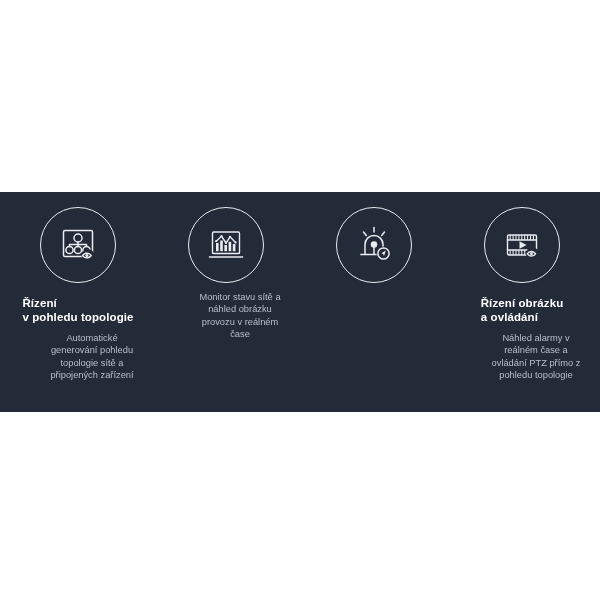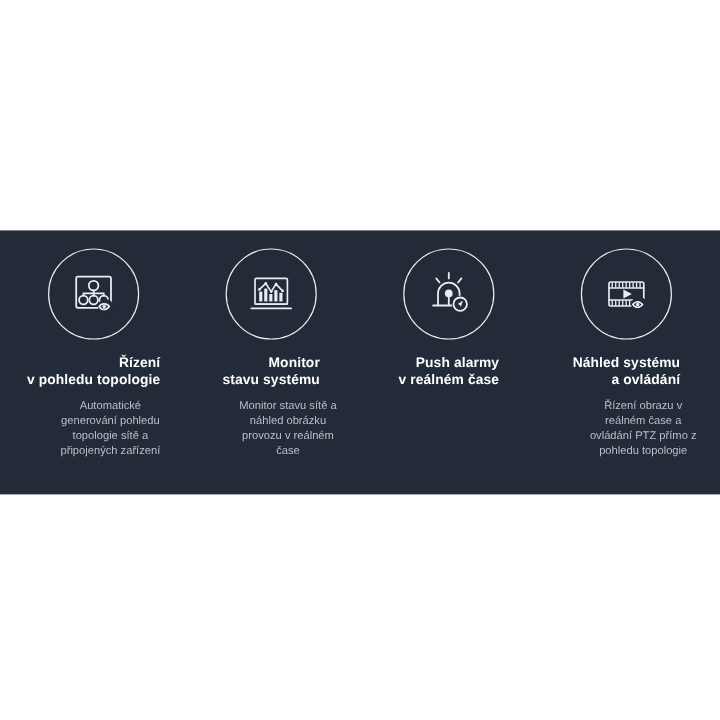--- a/index.html
+++ b/index.html
@@ -53,21 +53,21 @@
   .icon-circle svg {
     display: block;
   }
 
   .feature-title {
     margin-top: 13px;
     color: #ffffff;
     font-size: 11.5px;
     font-weight: bold;
     line-height: 14px;
-    text-align: right;
+    text-align: left;
     letter-spacing: 0.1px;
     white-space: pre-line;
   }
 
   .feature-desc {
     margin-top: 8px;
     color: #b9bfcb;
     font-size: 9.3px;
     font-weight: normal;
     line-height: 12.4px;
@@ -121,22 +121,20 @@
           <rect x="28.8" y="21" width="2.6" height="7.2" fill="#e9ecf1" stroke="none"></rect>
           <path d="M12.2 18.2 L17.5 13.2 L22 20 L26 13.8 L31.5 19.4"></path>
           <circle cx="12.2" cy="18.2" r="1.1" fill="#e9ecf1" stroke="none"></circle>
           <circle cx="17.5" cy="13.2" r="1.1" fill="#e9ecf1" stroke="none"></circle>
           <circle cx="22" cy="20" r="1.1" fill="#e9ecf1" stroke="none"></circle>
           <circle cx="26" cy="13.8" r="1.1" fill="#e9ecf1" stroke="none"></circle>
           <circle cx="31.5" cy="19.4" r="1.1" fill="#e9ecf1" stroke="none"></circle>
         </svg>
       </span>
     </div>
-    <div class="feature-title">Monitor
-stavu systému</div>
     <div class="feature-desc">Monitor stavu sítě a
 náhled obrázku
 provozu v reálném
 čase</div>
   </div>
 
   <div class="feature-card">
     <div class="icon-circle">
       <span>
         <svg width="44" height="44" viewBox="0 0 44 44" fill="none" stroke="#e9ecf1" stroke-width="1.5" stroke-linecap="round" stroke-linejoin="round">
@@ -146,22 +144,20 @@
           <path d="M13 31 L13 21.5 A9 9 0 0 1 31 21.5 L31 31"></path>
           <path d="M9 31.5 L35 31.5" stroke-width="1.7"></path>
           <path d="M22 24 L22 31"></path>
           <circle cx="22" cy="21.5" r="3.2" fill="#e9ecf1" stroke="none"></circle>
           <circle cx="31.5" cy="30.5" r="7" fill="#242B38" stroke="none"></circle>
           <circle cx="31.5" cy="30.5" r="5.6"></circle>
           <path d="M33.8 27.6 L29.4 30.3 L31.2 31.1 L32 32.9 Z" fill="#e9ecf1" stroke="none"></path>
         </svg>
       </span>
     </div>
-    <div class="feature-title">Push alarmy
-v reálném čase</div>
   </div>
 
   <div class="feature-card">
     <div class="icon-circle">
       <span>
         <svg width="44" height="44" viewBox="0 0 44 44" fill="none" stroke="#e9ecf1" stroke-width="1.4" stroke-linecap="round" stroke-linejoin="round">
           <rect x="7.5" y="12" width="29" height="20" rx="1.4"></rect>
           <path d="M7.5 17 L36.5 17"></path>
           <path d="M7.5 27 L36.5 27"></path>
           <g stroke-width="1.1">
@@ -182,21 +178,21 @@
             <path d="M24.7 27.6 L24.7 31.4"></path>
             <path d="M27.6 27.6 L27.6 31.4"></path>
           </g>
           <path d="M19.5 18.3 L26.5 22 L19.5 25.7 Z" fill="#e9ecf1" stroke="none"></path>
           <circle cx="32.5" cy="30.8" r="6.6" fill="#242B38" stroke="none"></circle>
           <path d="M27.3 30.8 C28.8 28.6 31.8 27.8 34 29.4 C34.6 29.8 35.1 30.3 35.5 30.8 C34 33 31 33.8 28.8 32.2 C28.2 31.8 27.7 31.3 27.3 30.8 Z"></path>
           <circle cx="31.4" cy="30.8" r="1.45" fill="#e9ecf1" stroke="none"></circle>
         </svg>
       </span>
     </div>
-    <div class="feature-title">Náhled systému
+    <div class="feature-title">Řízení obrázku
 a ovládání</div>
-    <div class="feature-desc">Řízení obrazu v
+    <div class="feature-desc">Náhled alarmy v
 reálném čase a
 ovládání PTZ přímo z
 pohledu topologie</div>
   </div>
 
 </div>
 
 </body></html>

